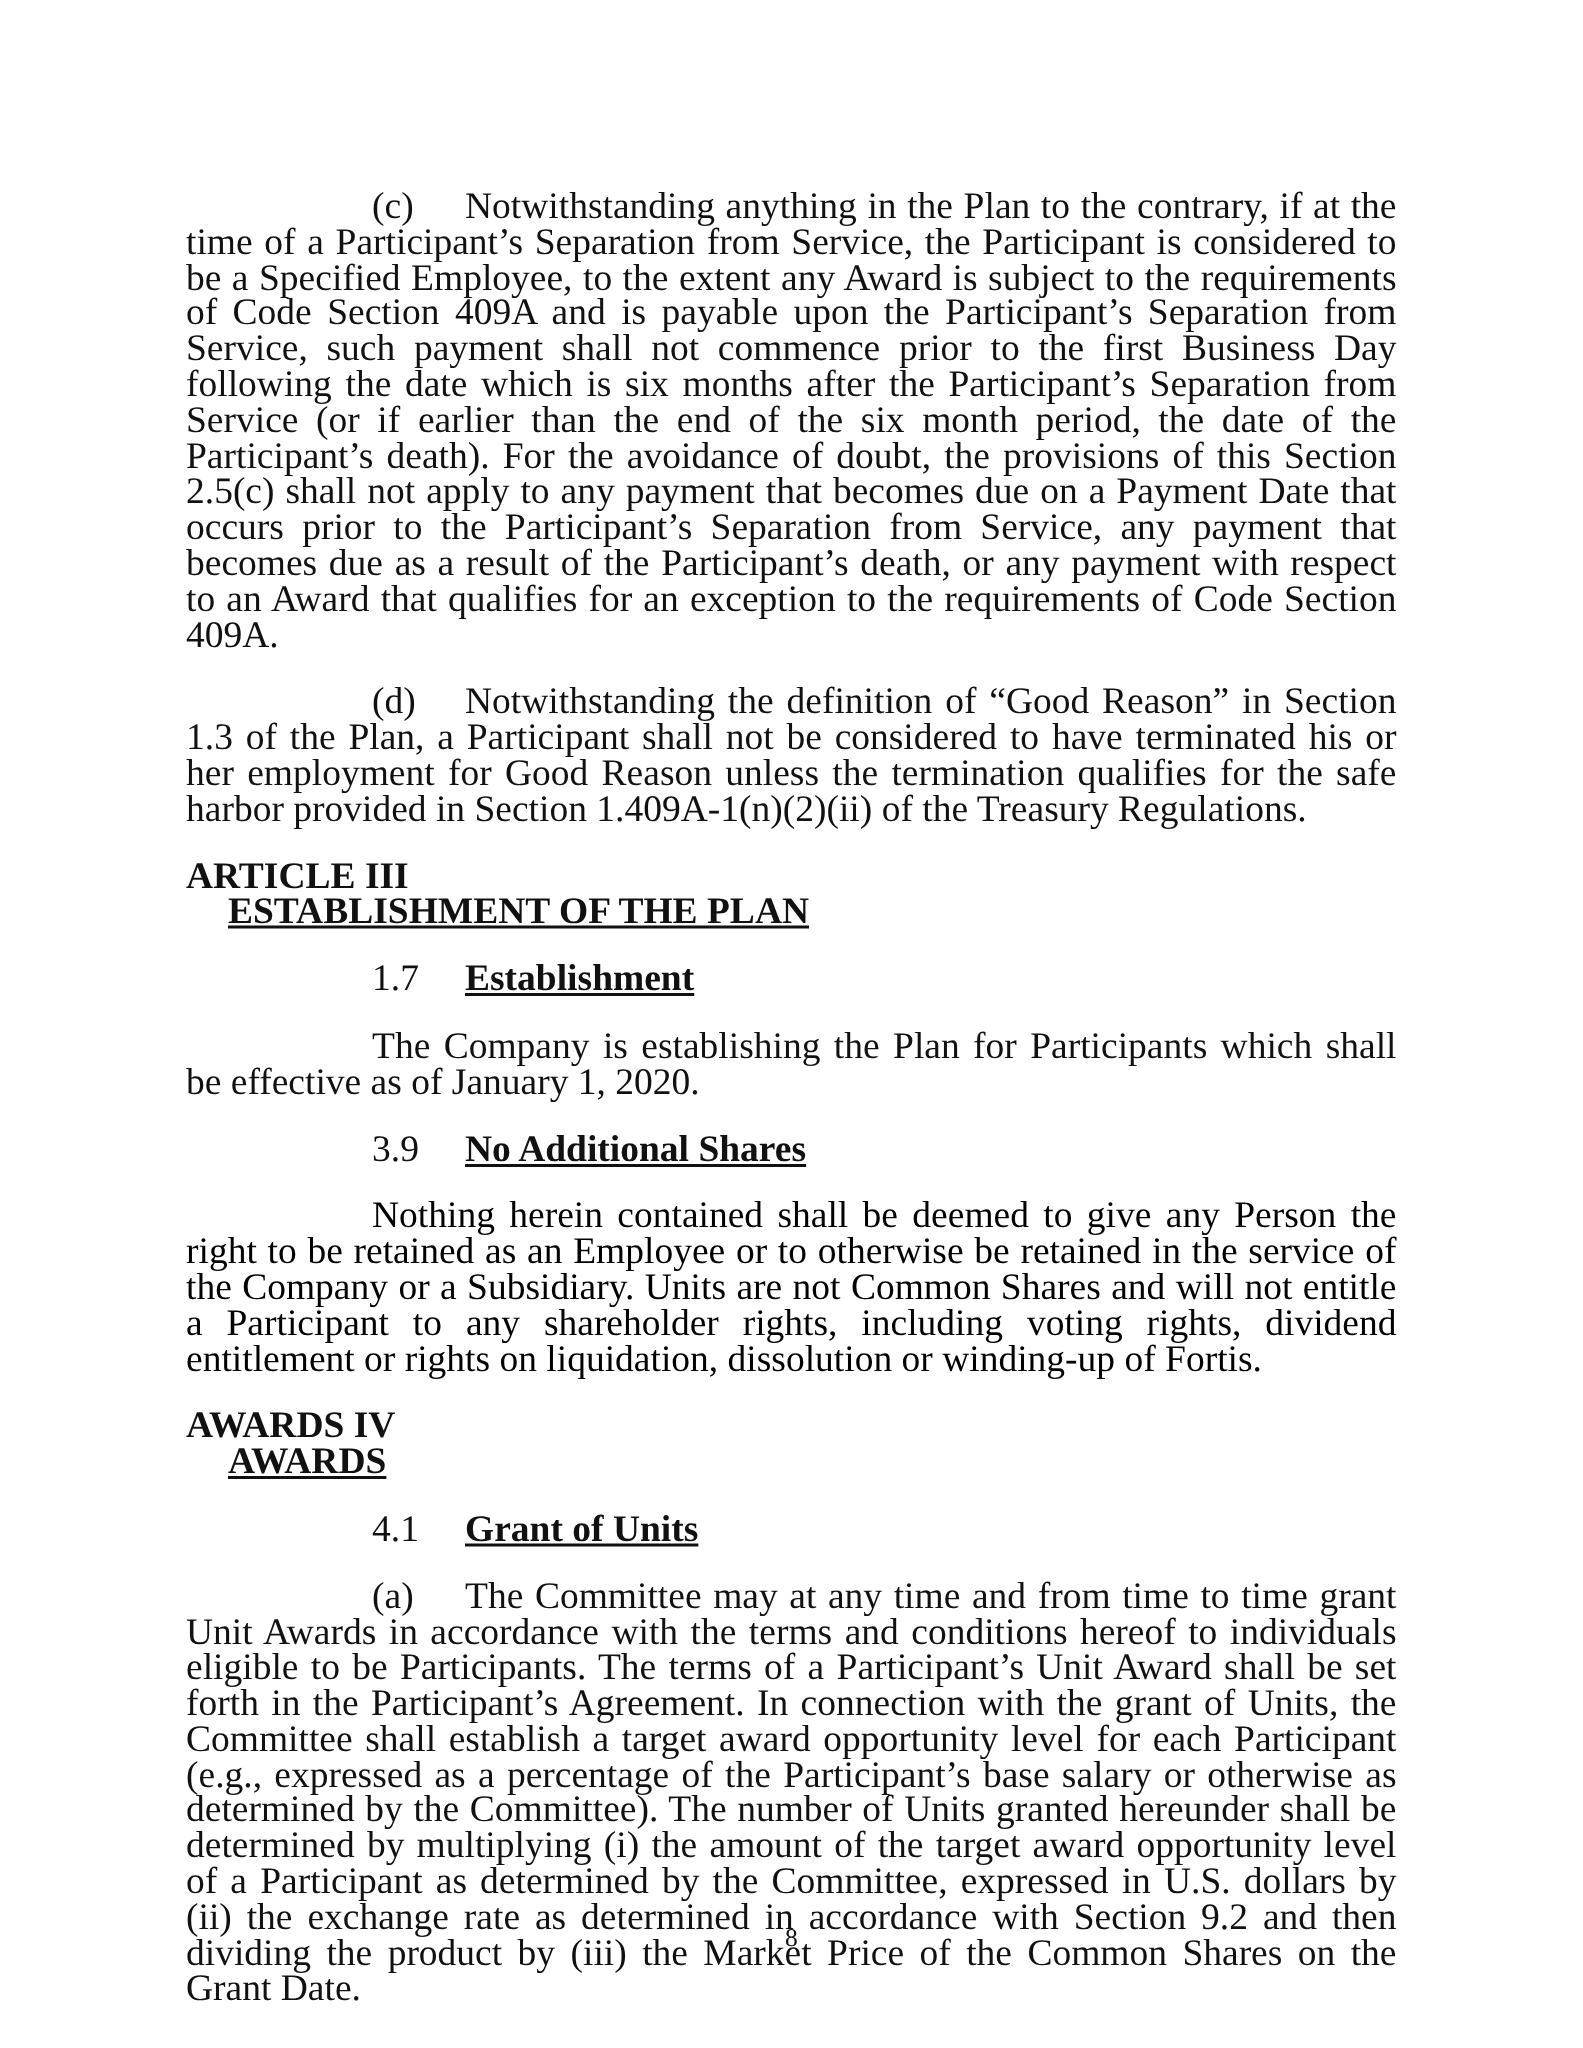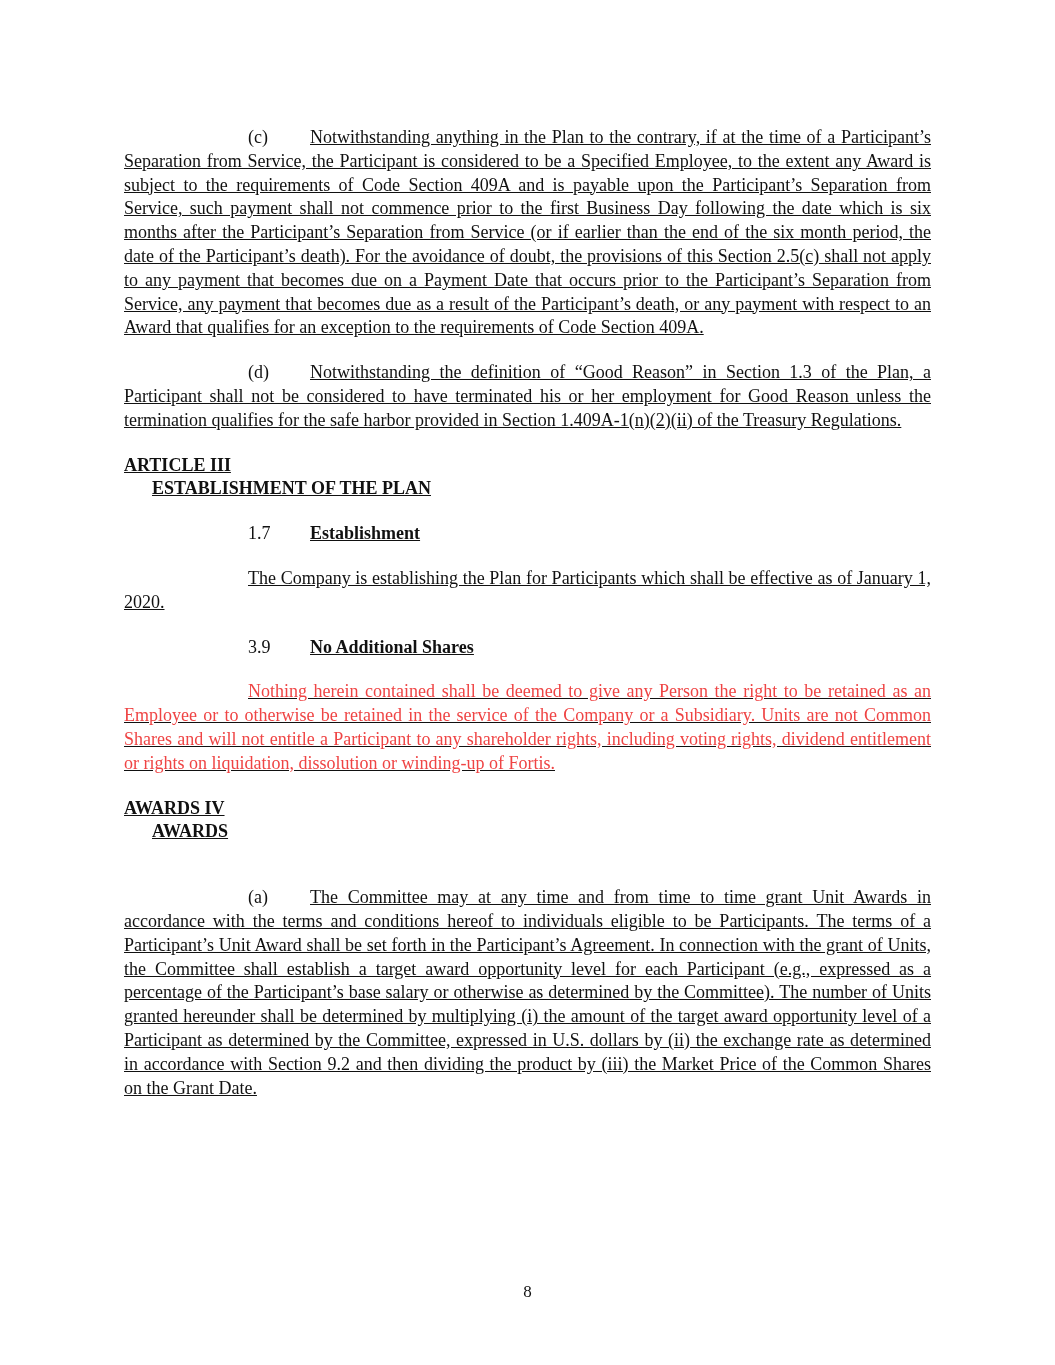--- a/index.html
+++ b/index.html
@@ -3,26 +3,26 @@
 <meta charset="utf-8">
 <style>
   html, body { margin: 0; padding: 0; background: #ffffff; }
   body {
     width: 1055px; height: 1365px; position: relative; overflow: hidden;
     font-family: "Liberation Serif", "DejaVu Serif", serif;
     color: #111111;
   }
   .page {
     position: absolute; left: 124px; top: 126px; width: 807px;
-    font-size: 18px; line-height: 23.8px; text-decoration: underline;
+    font-size: 25px; line-height: 23.8px;
   }
   .para { text-align: justify; text-align-last: auto; margin: 0; }
   .para .indent { display: inline-block; width: 124px; }
   .para .label { display: inline-block; width: 62px; }
-  .gray { color: #ef4444; }
+  .gray { color: #000000; }
   .heading {
     text-align: left; font-weight: bold; margin: 0;
   }
   .heading .u { text-decoration: underline; margin-left: 28px; }
   .section-title { margin: 0; }
   .section-title .num { display: inline-block; width: 62px; margin-left: 124px; }
   .section-title .name { font-weight: bold; text-decoration: underline; text-align: right; }
   .page-number {
     position: absolute; left: 0; width: 1055px; top: 1282px;
     text-align: center; font-size: 17px;
@@ -73,20 +73,23 @@
     <span class="indent"></span><span>Nothing herein contained shall be deemed to give any Person the right to be retained as an Employee or to otherwise be retained in the service of the Company or a Subsidiary. Units are not Common Shares and will not entitle a Participant to any shareholder rights, including voting rights, dividend entitlement or rights on liquidation, dissolution or winding-up of Fortis.</span>
   </p>
 
   <div class="gap-m"></div>
 
   <p class="heading">AWARDS IV</p>
   <p class="heading"><span class="u">AWARDS</span></p>
 
   <div class="gap-m"></div>
 
+  <p class="section-title">
+    <span class="num">4.1</span><span class="name">Grant of Units</span>
+  </p>
 
   <div class="gap-m"></div>
 
   <p class="para">
     <span class="indent"></span><span class="label">(a)</span><span>The Committee may at any time and from time to time grant Unit Awards in accordance with the terms and conditions hereof to individuals eligible to be Participants. The terms of a Participant’s Unit Award shall be set forth in the Participant’s Agreement.  In connection with the grant of Units, the Committee shall establish a target award opportunity level for each Participant (e.g., expressed as a percentage of the Participant’s base salary or otherwise as determined by the Committee). The number of Units granted hereunder shall be determined by multiplying (i) the amount of the target award opportunity level of a Participant as determined by the Committee, expressed in U.S. dollars by (ii) the exchange rate as determined in accordance with Section 9.2 and then dividing the product by (iii) the Market Price of the Common Shares on the Grant Date.</span>
   </p>
 
 </div>
 
 <div class="page-number">8</div>

